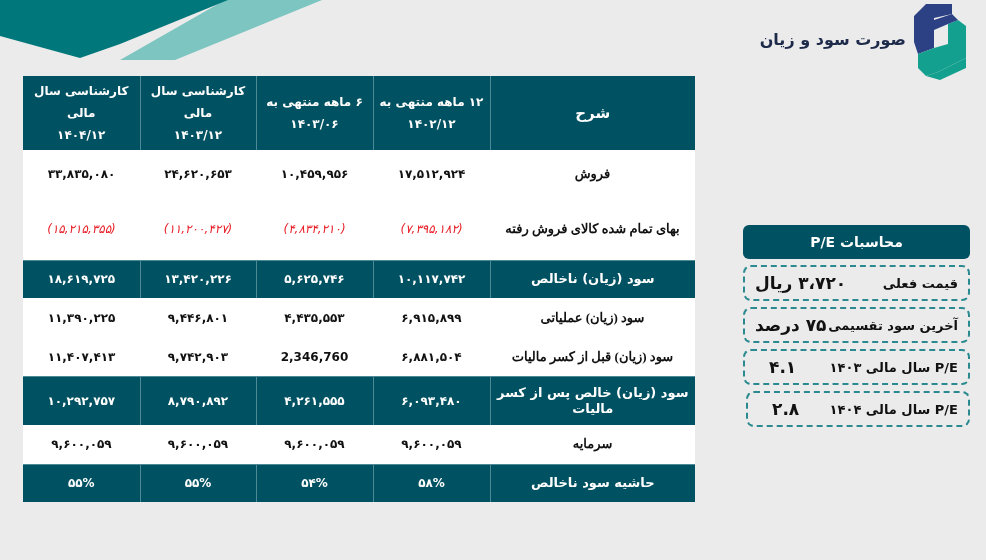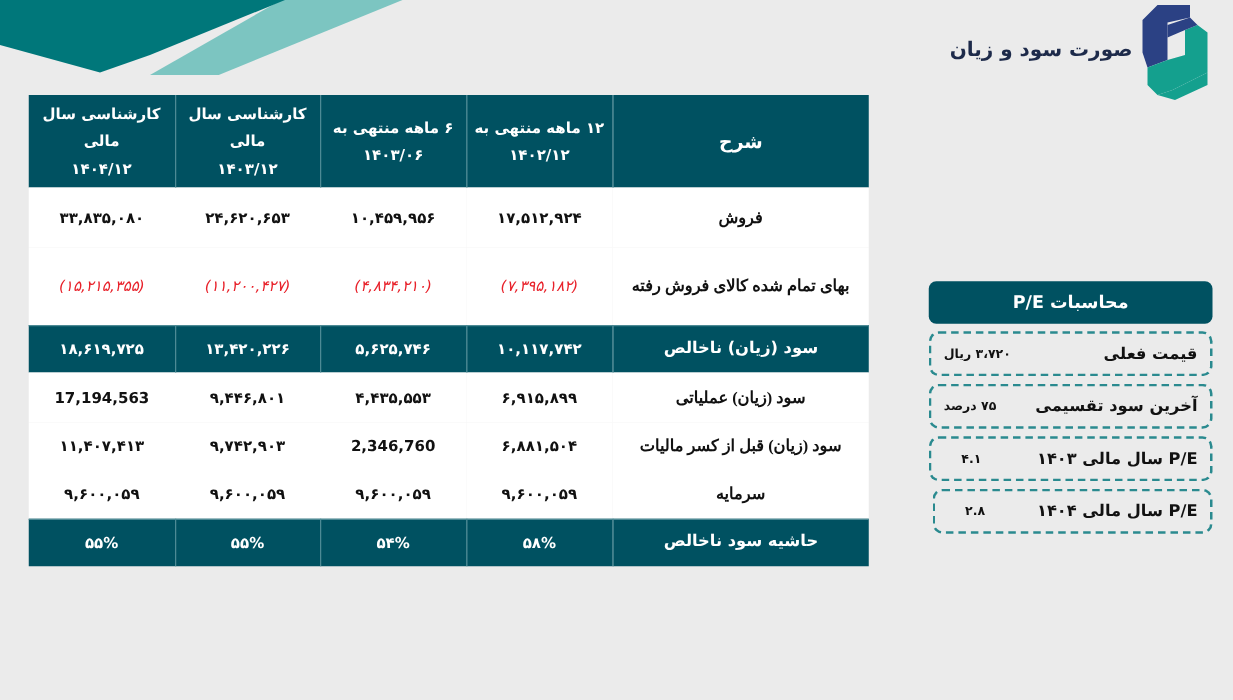--- a/index.html
+++ b/index.html
@@ -50,21 +50,21 @@
       height: 34px; line-height: 34px; text-align: center;
       font-weight: bold; font-size: 14px; direction: rtl;
     }
     .pe-box {
       border: 2px dashed #2a8a8f; border-radius: 8px;
       height: 36px; margin-top: 6px; display: flex;
       align-items: center; justify-content: space-between;
       direction: rtl; padding: 0 10px; font-weight: bold; font-size: 13px;
     }
     .pe-box.b4 { margin-left: 3px; }
-    .pe-box .v { font-size: 10px; }
+    .pe-box .v { font-size: 17px; }
   </style>
 </head>
 <body>
 
 <svg class="deco" viewBox="0 0 330 60" preserveAspectRatio="none">
   <polygon points="120,60 175,60 322,0 225,0" fill="#7cc5c1"></polygon>
   <polygon points="0,0 228,0 120,44 80,58 0,36" fill="#00777a"></polygon>
 </svg>
 
 <div class="title">صورت سود و زیان</div>
@@ -125,28 +125,35 @@
       <td>۱۰,۱۱۷,۷۴۲</td>
       <td>۵,۶۲۵,۷۴۶</td>
       <td>۱۳,۴۲۰,۲۲۶</td>
       <td>۱۸,۶۱۹,۷۲۵</td>
     </tr>
     <tr class="plain" style="height:40px">
       <td class="label">سود (زیان) عملیاتی</td>
       <td>۶,۹۱۵,۸۹۹</td>
       <td>۴,۴۳۵,۵۵۳</td>
       <td>۹,۴۴۶,۸۰۱</td>
-      <td>17,194,563</td>
+      <td>۱۱,۳۹۰,۲۲۵</td>
     </tr>
     <tr class="plain" style="height:38px">
       <td class="label">سود (زیان) قبل از کسر مالیات</td>
       <td>۶,۸۸۱,۵۰۴</td>
       <td>2,346,760</td>
       <td>۹,۷۴۲,۹۰۳</td>
       <td>۱۱,۴۰۷,۴۱۳</td>
+    </tr>
+    <tr class="hl" style="height:49px">
+      <td class="label">سود (زیان) خالص پس از کسر مالیات</td>
+      <td>۶,۰۹۳,۴۸۰</td>
+      <td>۴,۲۶۱,۵۵۵</td>
+      <td>۸,۷۹۰,۸۹۲</td>
+      <td>۱۰,۲۹۲,۷۵۷</td>
     </tr>
     <tr class="plain" style="height:39px">
       <td class="label">سرمایه</td>
       <td>۹,۶۰۰,۰۵۹</td>
       <td>۹,۶۰۰,۰۵۹</td>
       <td>۹,۶۰۰,۰۵۹</td>
       <td>۹,۶۰۰,۰۵۹</td>
     </tr>
     <tr class="hl" style="height:38px">
       <td class="label">حاشیه سود ناخالص</td>

